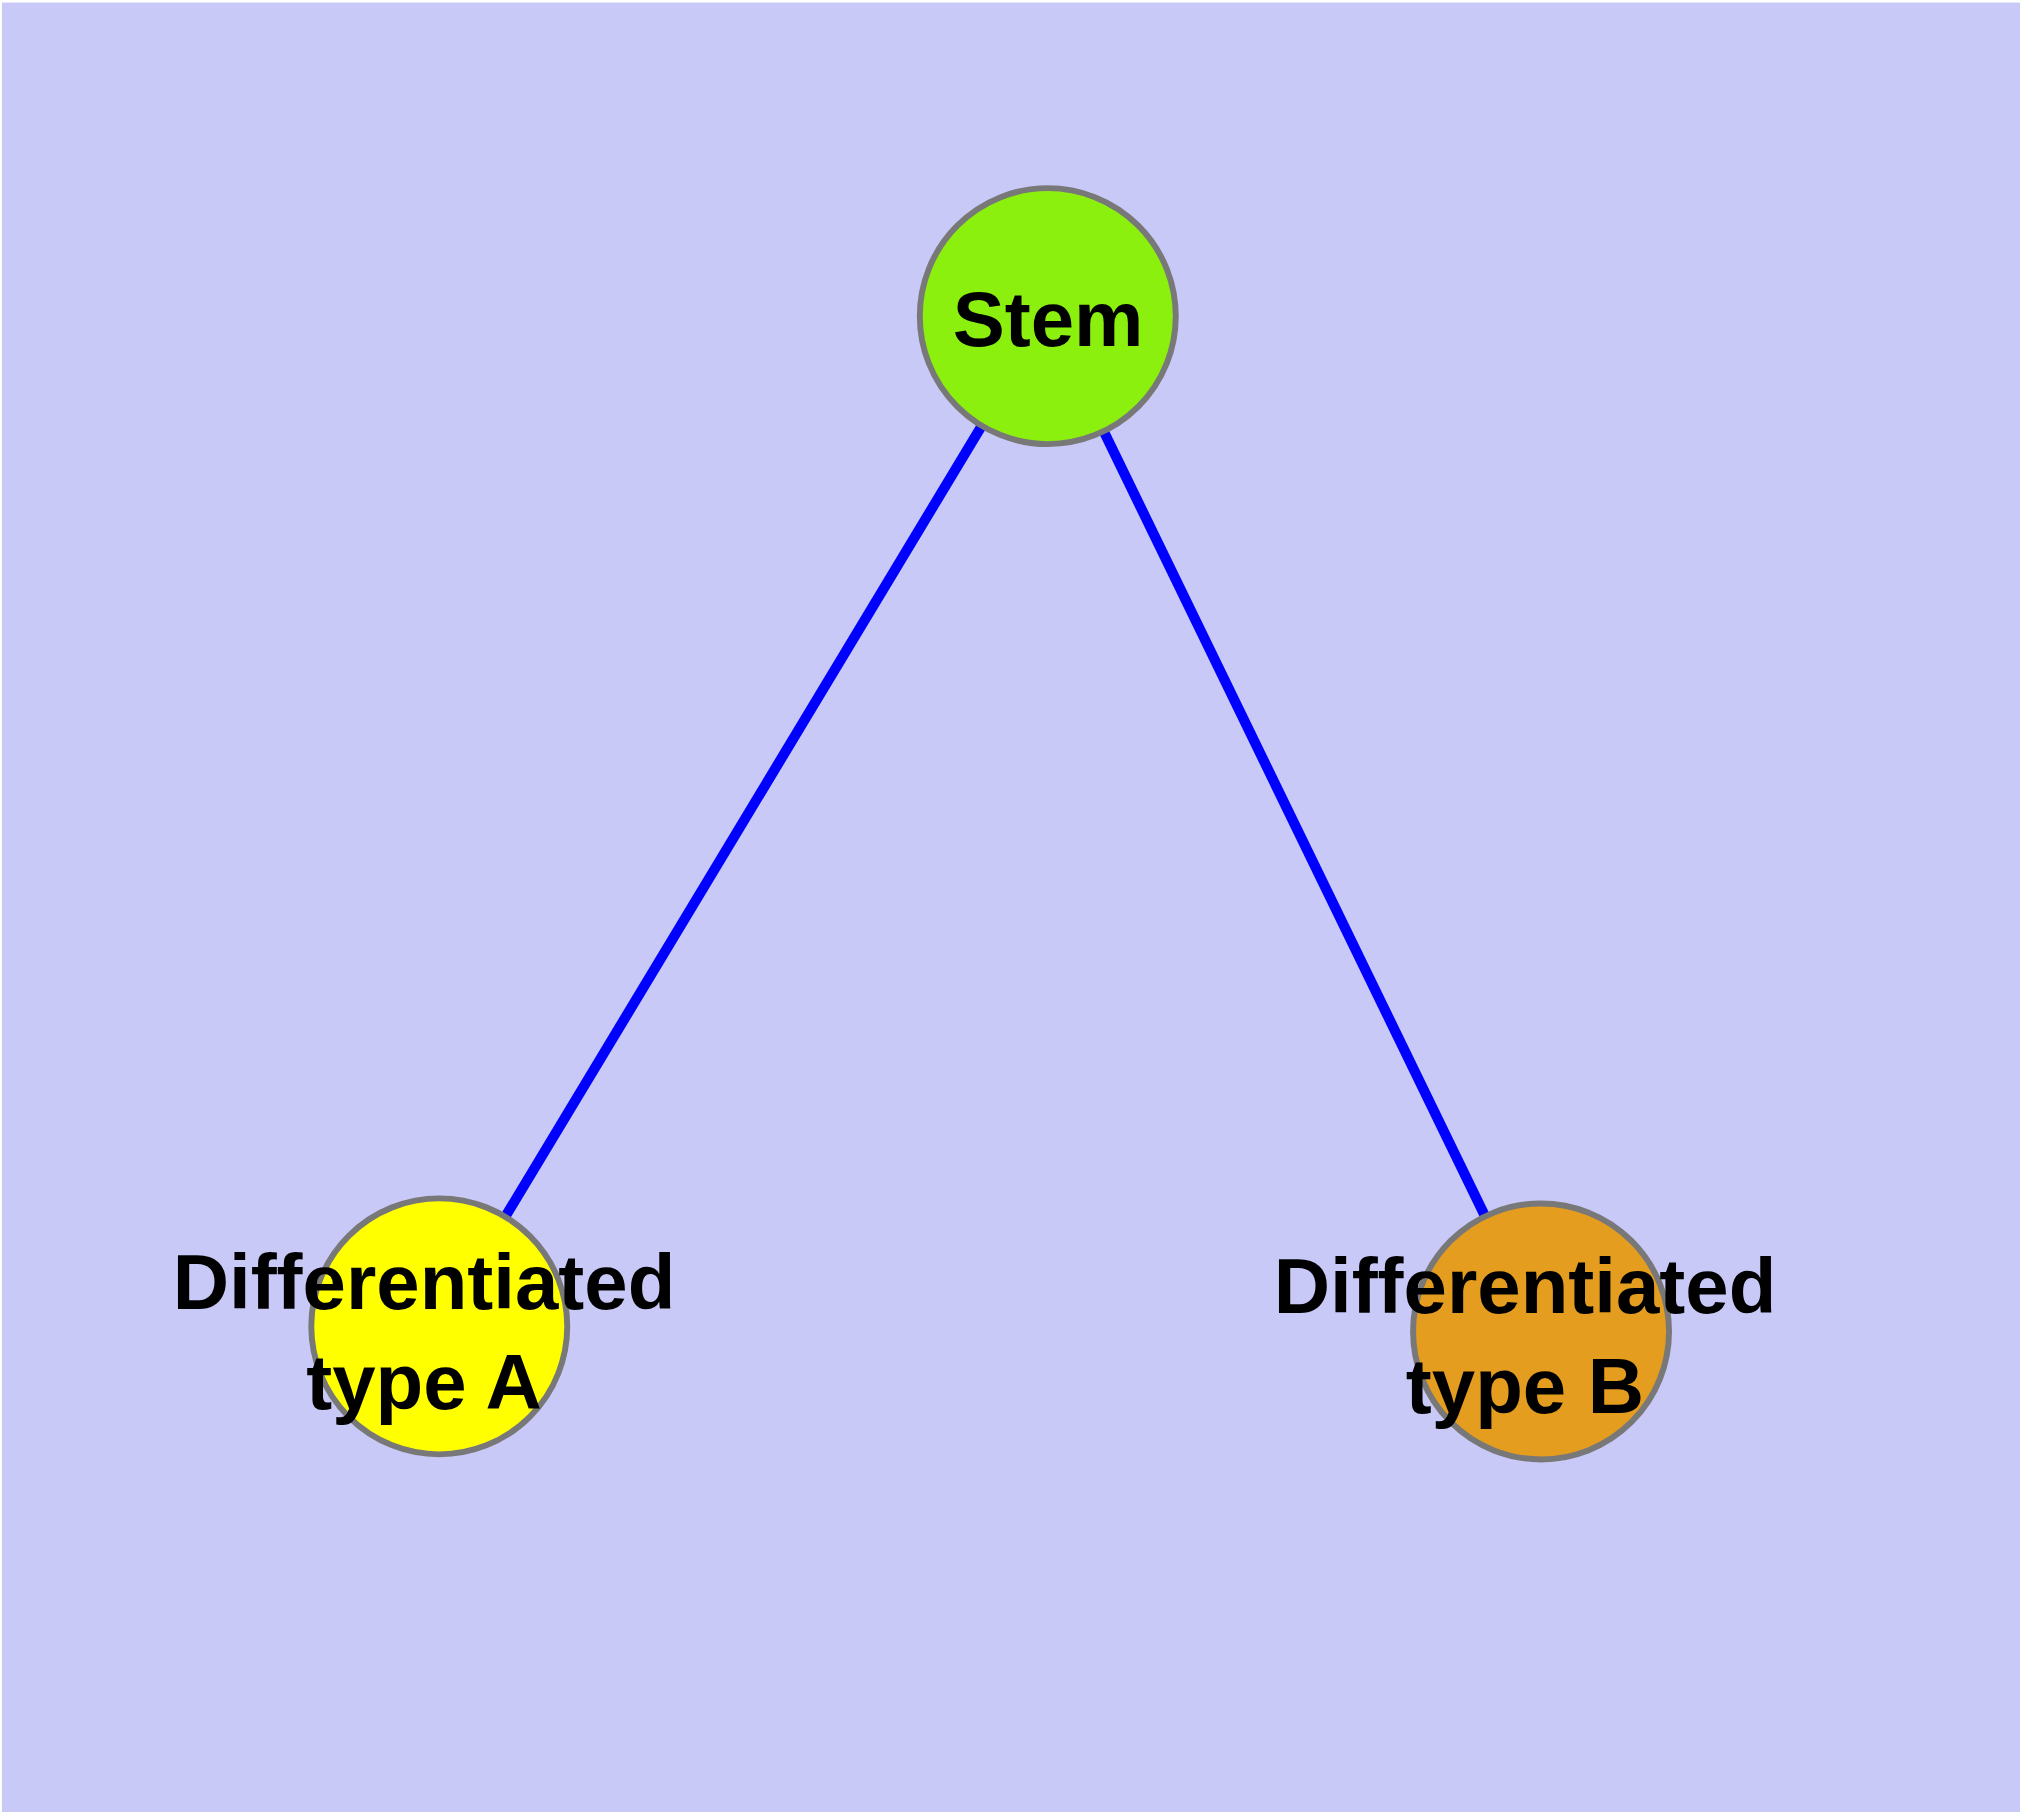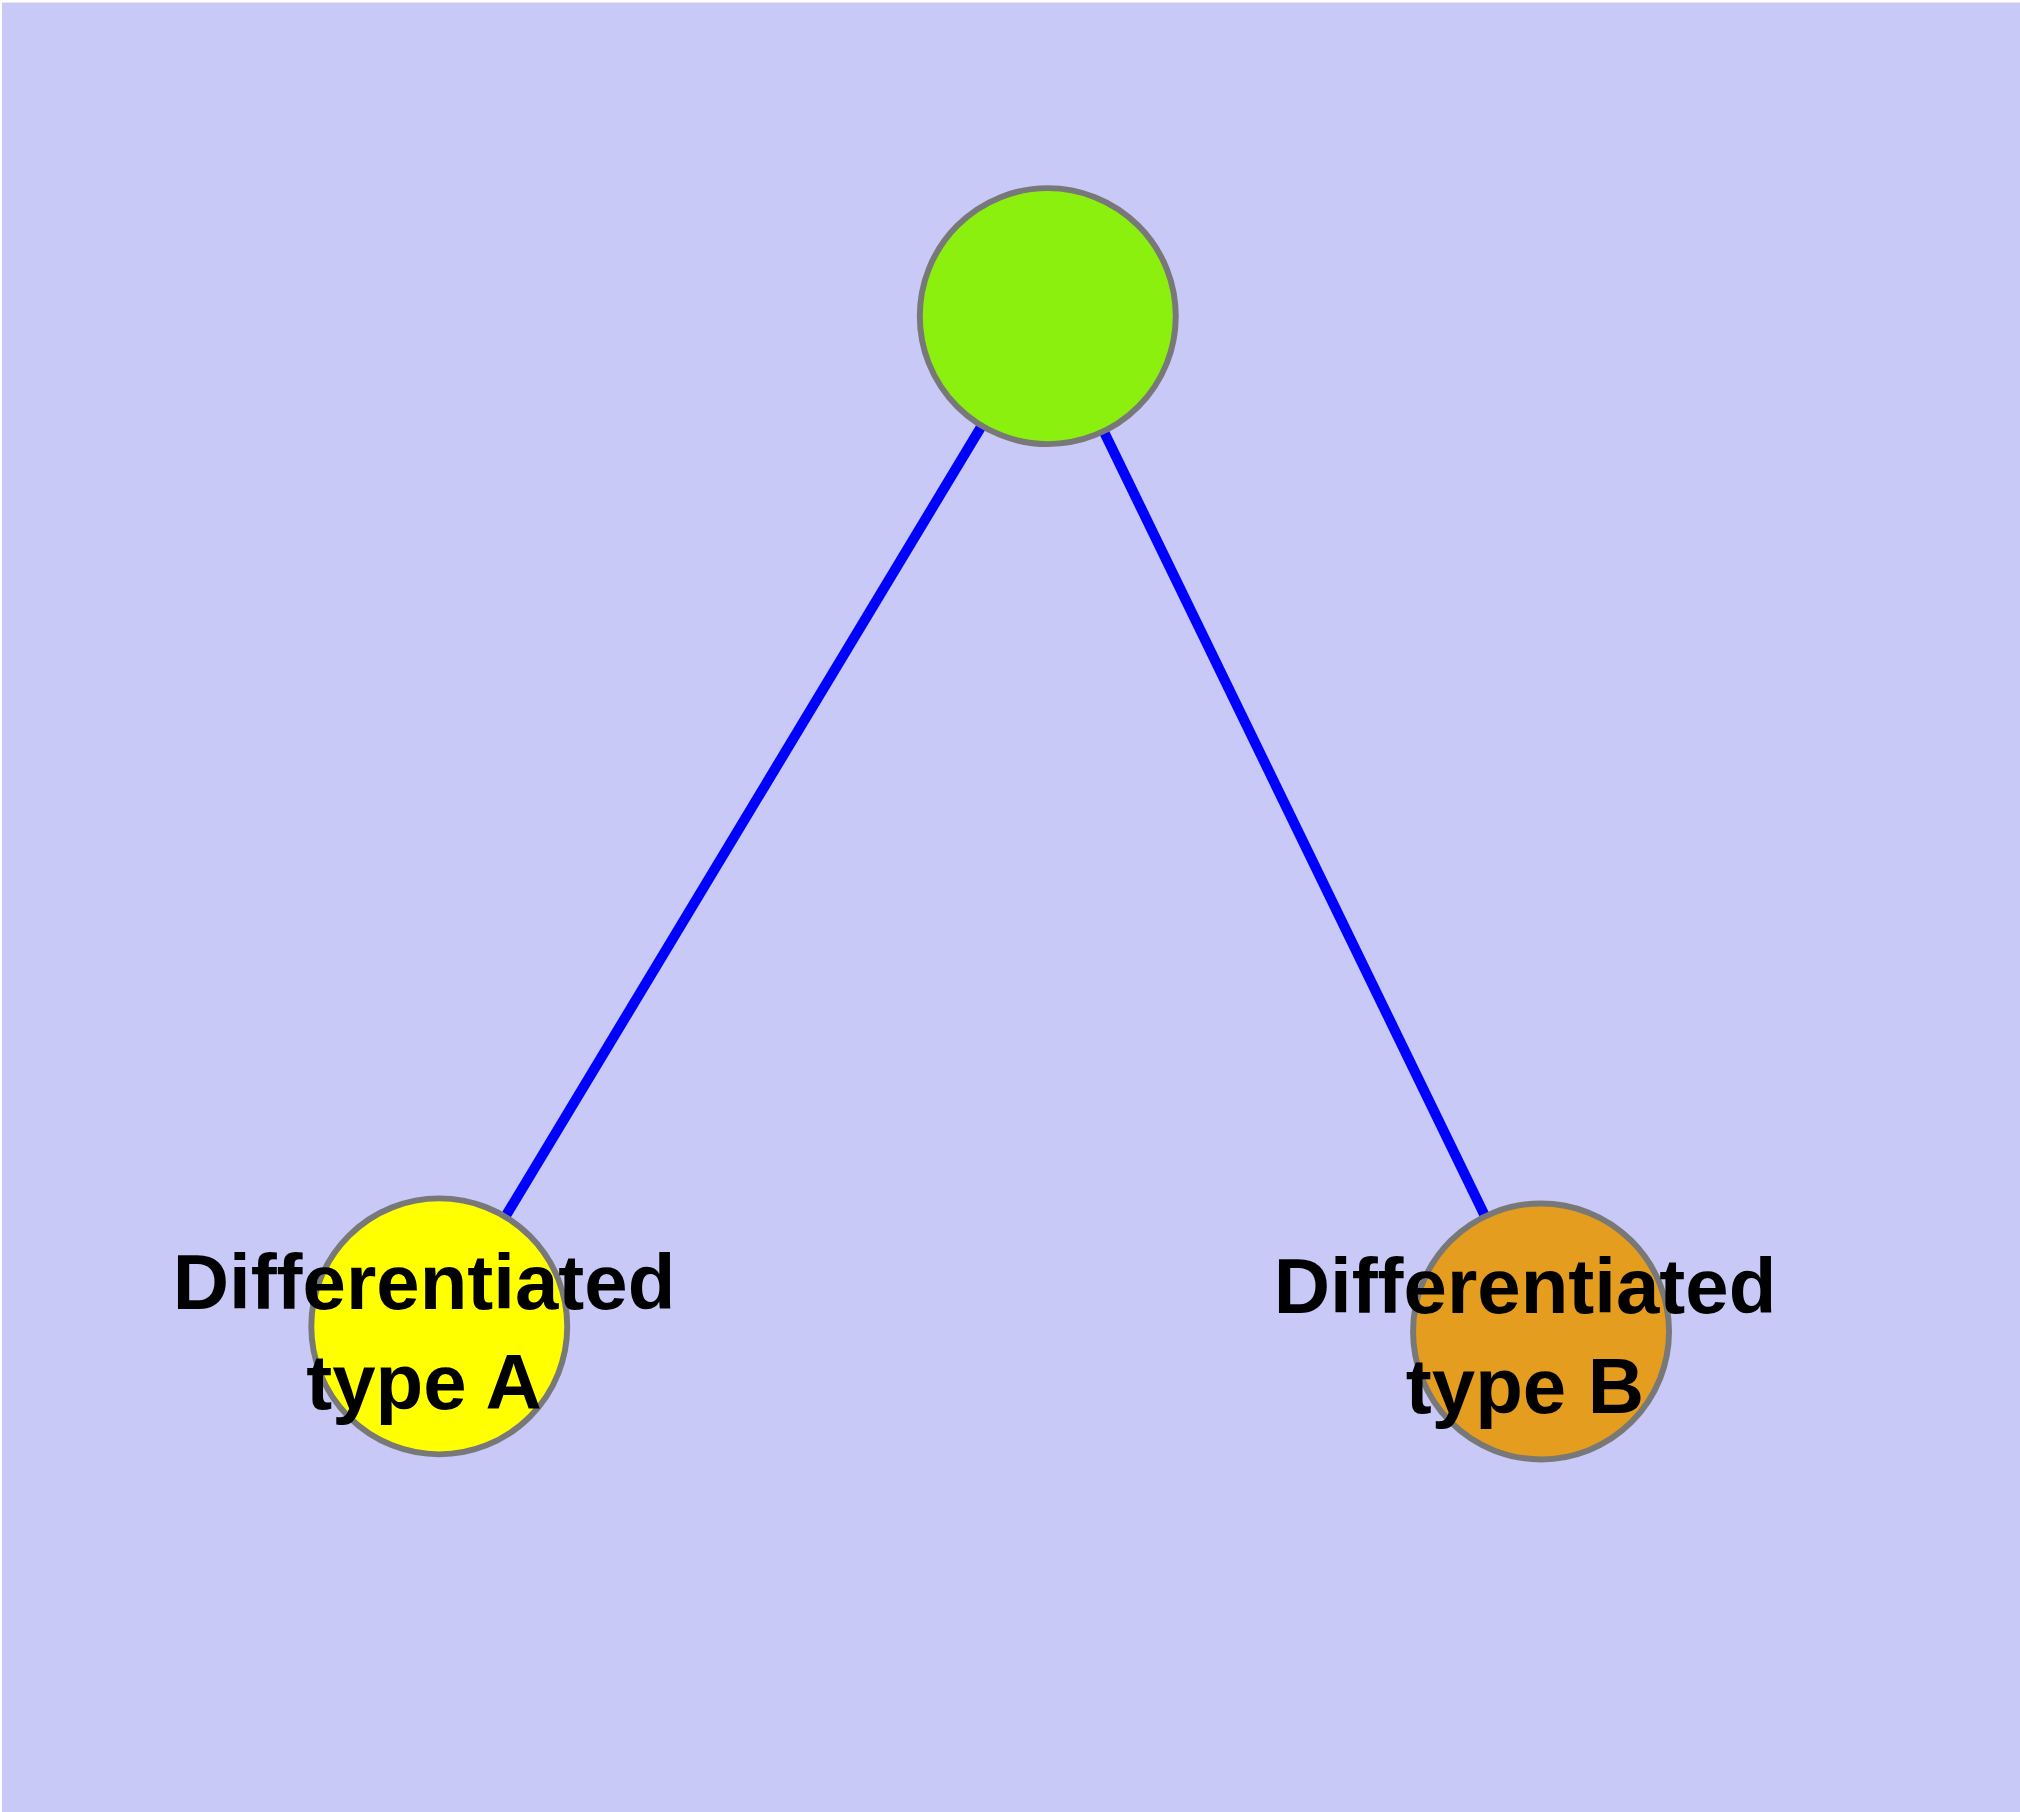--- a/index.html
+++ b/index.html
@@ -54,20 +54,21 @@
 
     <line class="edge" x1="1236" y1="373" x2="1818" y2="1571" stroke="#0000ff"></line>
 
     <circle class="node-circle" cx="1236" cy="373" r="151" fill="#8cf00f" stroke="#787878"></circle>
 
     <circle class="node-circle" cx="518" cy="1565" r="151" fill="#ffff00" stroke="#787878"></circle>
 
     <circle class="node-circle" cx="1818" cy="1571" r="151" fill="#e49d1f" stroke="#787878"></circle>
   </svg>
 
+  <div class="node-label" style="left:1048px; top:319px">Stem</div>
 
   <div class="node-label" style="left:424px; top:1332px">Differentiated
 type A</div>
 
   <div class="node-label" style="left:1525px; top:1336px">Differentiated
 type B</div>
 
 </div>
 
 

